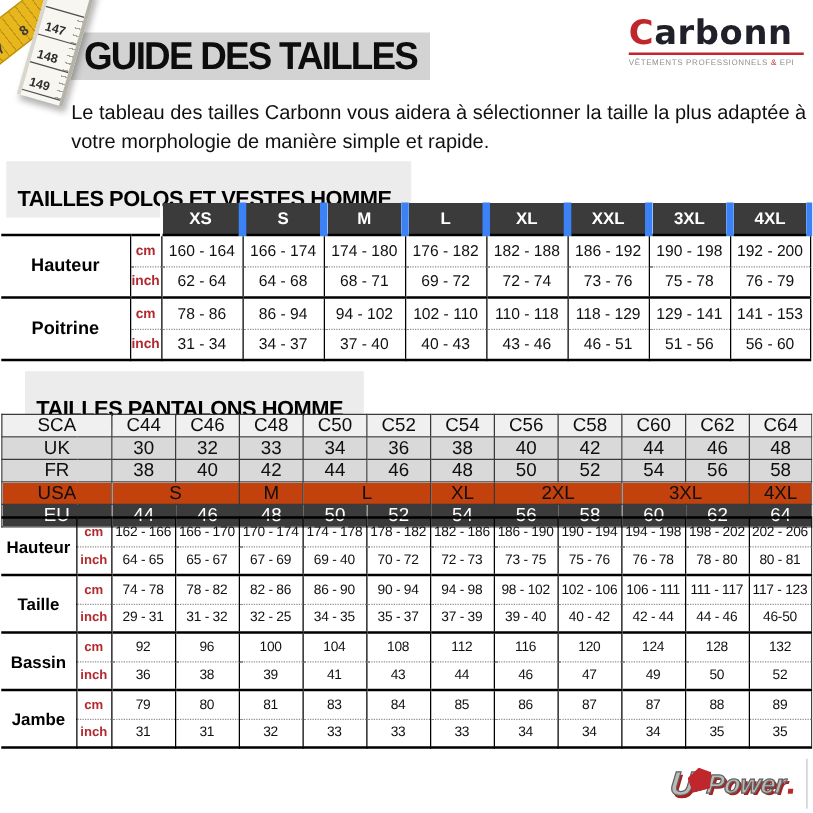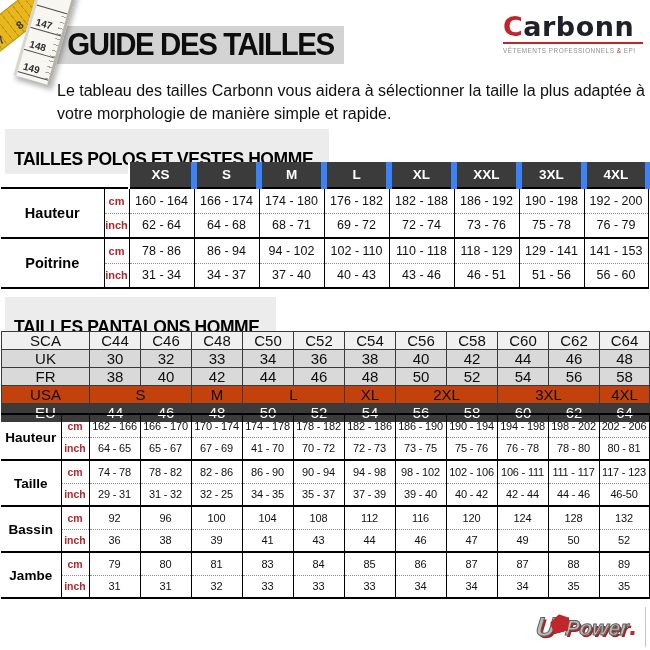--- a/index.html
+++ b/index.html
@@ -32,21 +32,21 @@
   .carbonn-rule { height:2px; background:#c0272d; margin-top:2px; }
   .carbonn-tag { margin-top:3px; font-size:6.4px; color:#8f8f8f; letter-spacing:.5px; white-space:nowrap; }
   .carbonn-tag .amp { color:#c0272d; }
 
   .intro { position:absolute; left:57px; top:79px; width:588px; font-size:16px; line-height:1.45; color:#101010; }
 
   
   .sec-title { position:absolute; left:5px; }
   .sec-title span { display:inline-block; background:#ececec; color:#000; font-weight:bold; font-size:17.5px;
                     letter-spacing:-.4px; padding:20px 16px 4px 9px; }
-  .sec1 { top:129px; } .sec2 { top:297px; }
+  .sec1 { top:129px; } .sec2 { top:297px;margin-left:15px; }
 
   
   table { border-collapse:collapse; table-layout:fixed; }
   td,th { text-align:center; vertical-align:middle; overflow:hidden; white-space:nowrap; }
   .label { font-weight:bold; color:#000; border-right:1px solid #000; }
   .unit  { font-weight:bold; color:#b2292e; border-right:1px solid #000; }
   .val   { color:#111; border-right:1px solid #000; }
   .row-cm td { border-top:2px solid #000; }
   .row-inch .unit, .row-inch .val { border-top:1px dotted #8f8f8f; }
 
@@ -326,21 +326,21 @@
           <td class="val">190 - 194</td>
           <td class="val">194 - 198</td>
           <td class="val">198 - 202</td>
           <td class="val">202 - 206</td>
         </tr>
         <tr class="row-inch">
           <td class="unit">inch</td>
           <td class="val">64 - 65</td>
           <td class="val">65 - 67</td>
           <td class="val">67 - 69</td>
-          <td class="val">41 - 70</td>
+          <td class="val">69 - 40</td>
           <td class="val">70 - 72</td>
           <td class="val">72 - 73</td>
           <td class="val">73 - 75</td>
           <td class="val">75 - 76</td>
           <td class="val">76 - 78</td>
           <td class="val">78 - 80</td>
           <td class="val">80 - 81</td>
         </tr>
         <tr class="row-cm">
           <td class="label" rowspan="2">Taille</td>

